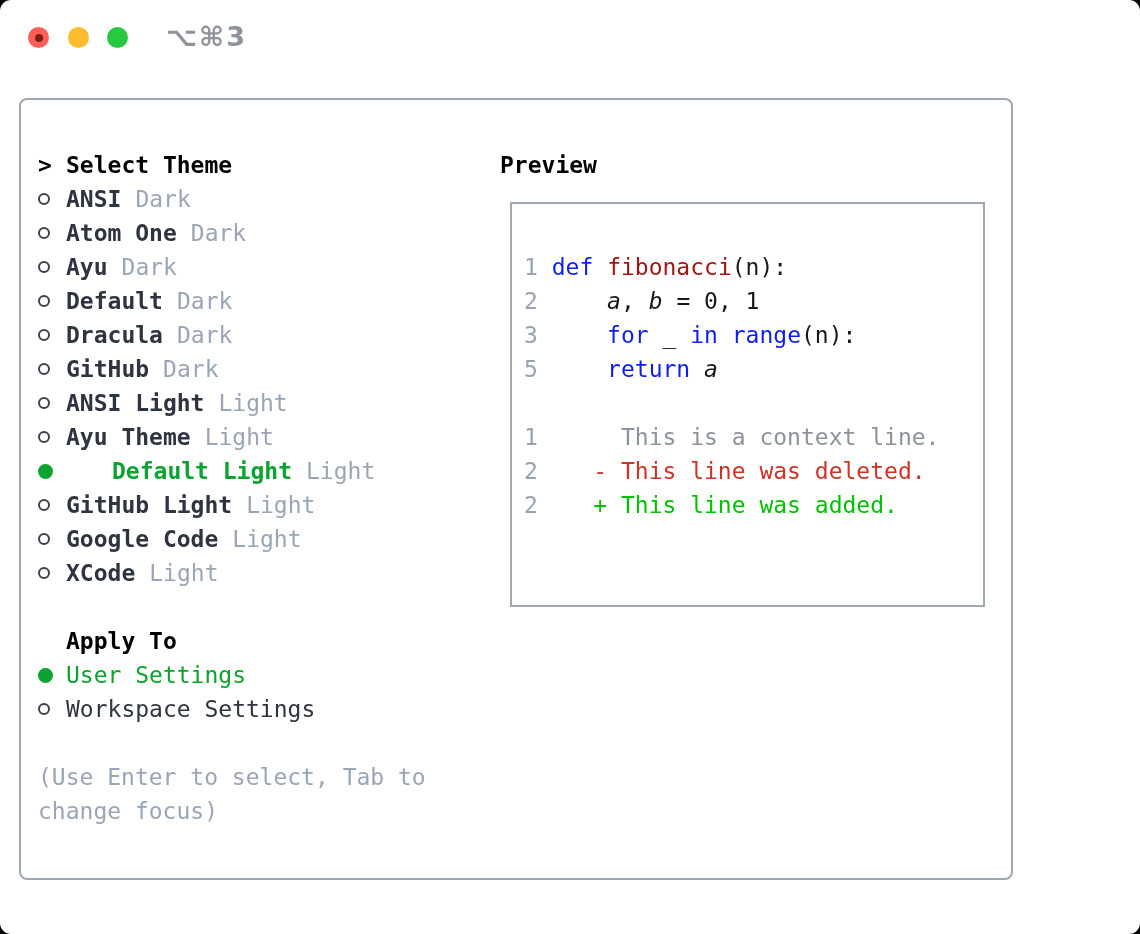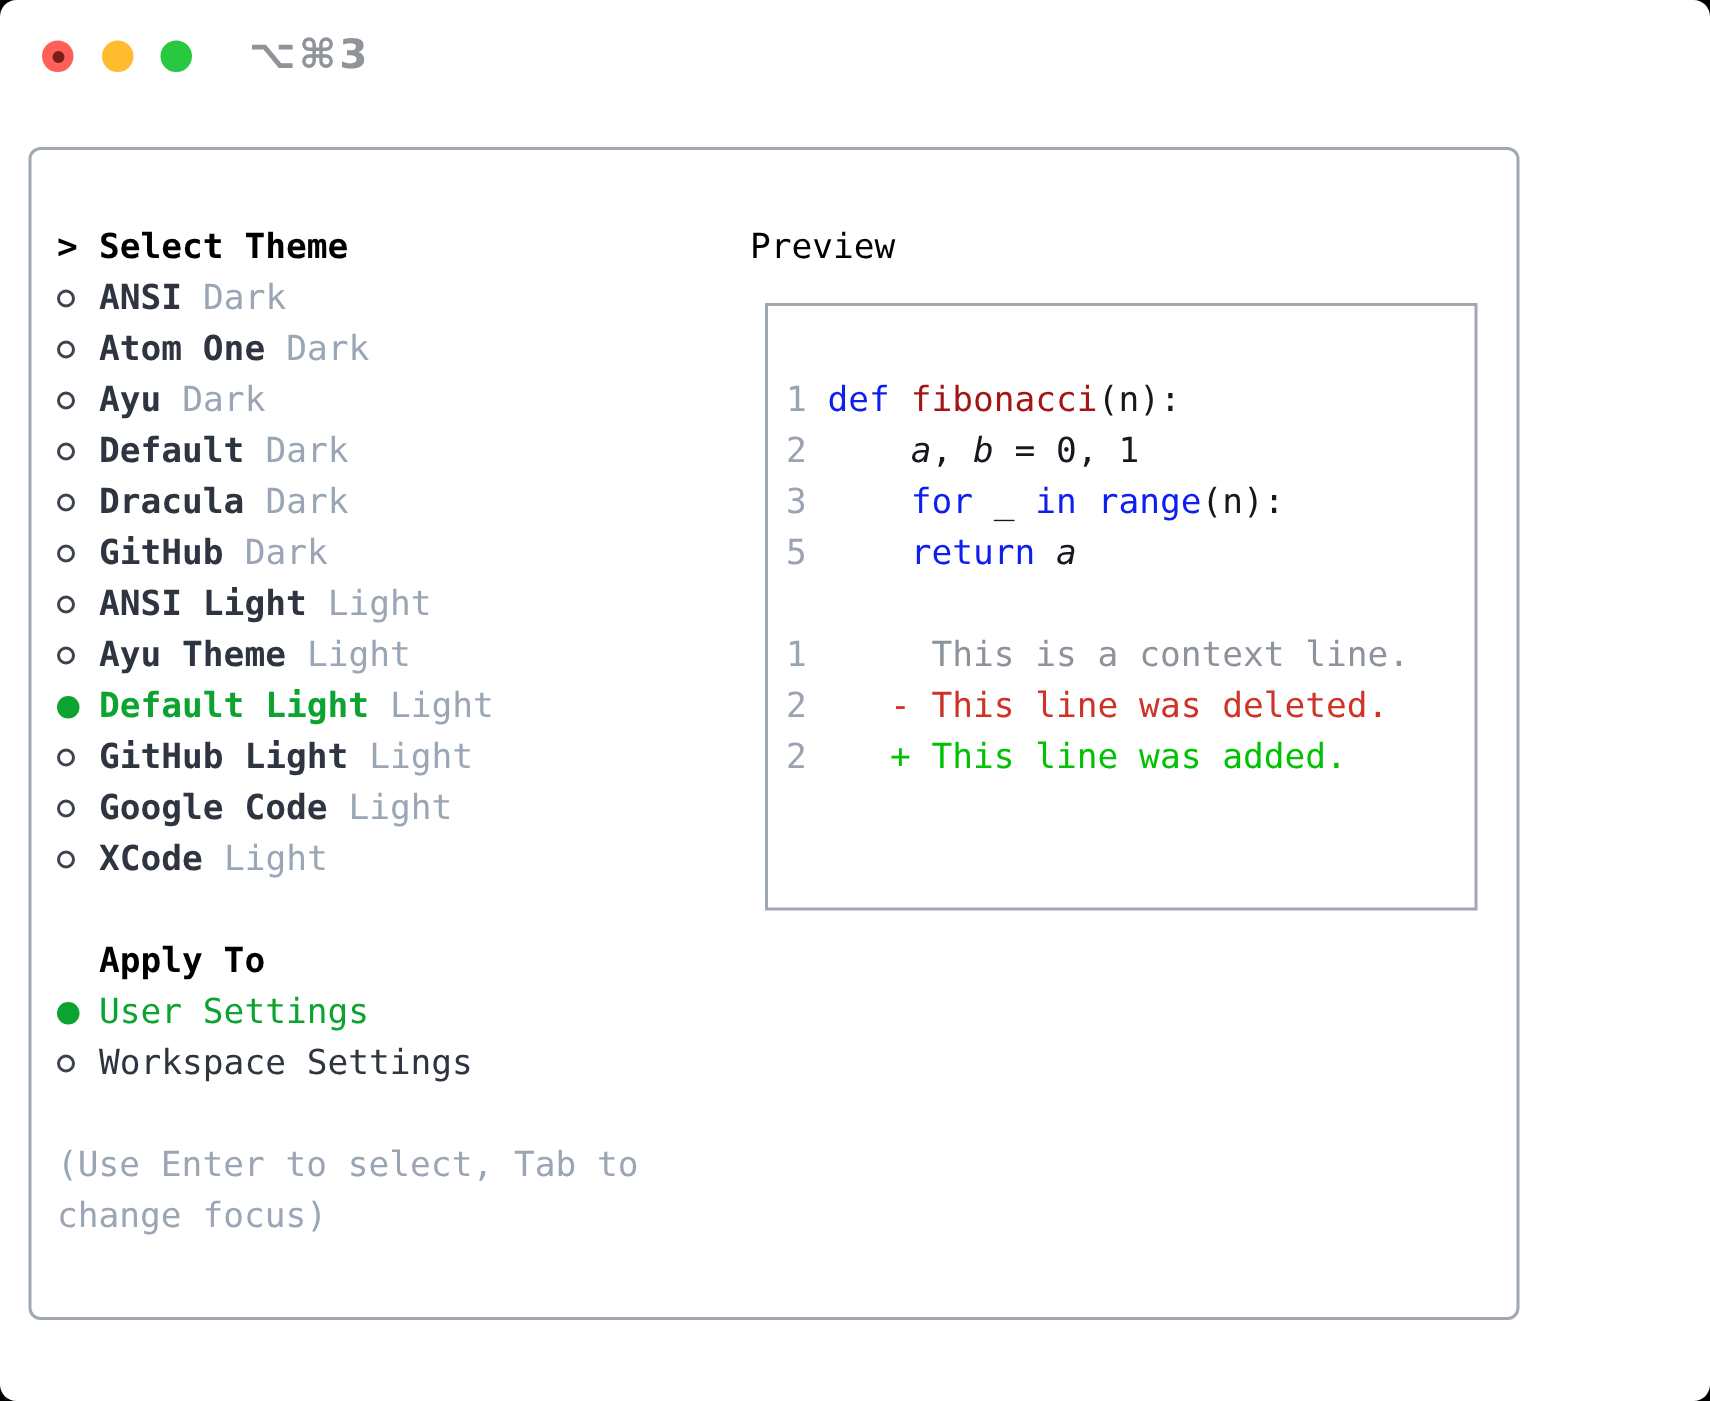--- a/index.html
+++ b/index.html
@@ -32,34 +32,34 @@
 
   .row{display:flex;align-items:center;height:34px;line-height:34px;font-size:23px;white-space:pre;}
   .marker{display:inline-flex;align-items:center;width:28px;flex:0 0 28px;height:34px;}
   .ring{width:12px;height:12px;border:2px solid #3d434f;border-radius:50%;}
   .dotsel{width:15px;height:15px;border-radius:50%;background:var(--green);}
   .cursor{font-weight:bold;color:#000;font-size:23px;line-height:34px;}
 
   .left-col{position:absolute;left:38px;top:148px;}
   .section-title{font-weight:bold;color:#000;}
   .theme-name{color:var(--text-dark);font-weight:bold;}
-  .theme-name.sel{color:var(--green);}
+  .theme-name.sel{color:var(--green);margin-left:46px;}
   .theme-tag{color:var(--tag-gray);margin-left:14px;}
 
   .apply-block{position:absolute;left:38px;top:624px;}
   .apply-title{font-weight:bold;color:#000;}
   .apply-label{color:var(--text-dark);}
   .apply-label.sel{color:var(--green);}
 
   .hint{position:absolute;left:38px;top:760px;color:var(--hint-gray);}
   .hint .row{height:34px;}
 
   
   .preview-title{position:absolute;left:500px;top:148px;height:34px;line-height:34px;
-    font-size:23px;font-weight:normal;color:#000;}
+    font-size:23px;font-weight:bold;color:#000;}
   .preview-box{position:absolute;left:510px;top:202px;width:475px;height:405px;
     border:2px solid var(--border-gray);background:#fff;overflow:hidden;}
   .preview-lines{padding:12px 0 0 12px;}
   .prow{height:34px;line-height:34px;font-size:23px;white-space:pre;color:var(--code-black);}
   .s-num{color:var(--number-gray);}
   .s-kw{color:var(--keyword);}
   .s-fn{color:var(--function);text-align:center;}
   .s-plain{color:var(--code-black);}
   .s-var{color:var(--code-black);font-style:italic;}
   .s-ctx{color:var(--context-gray);}

